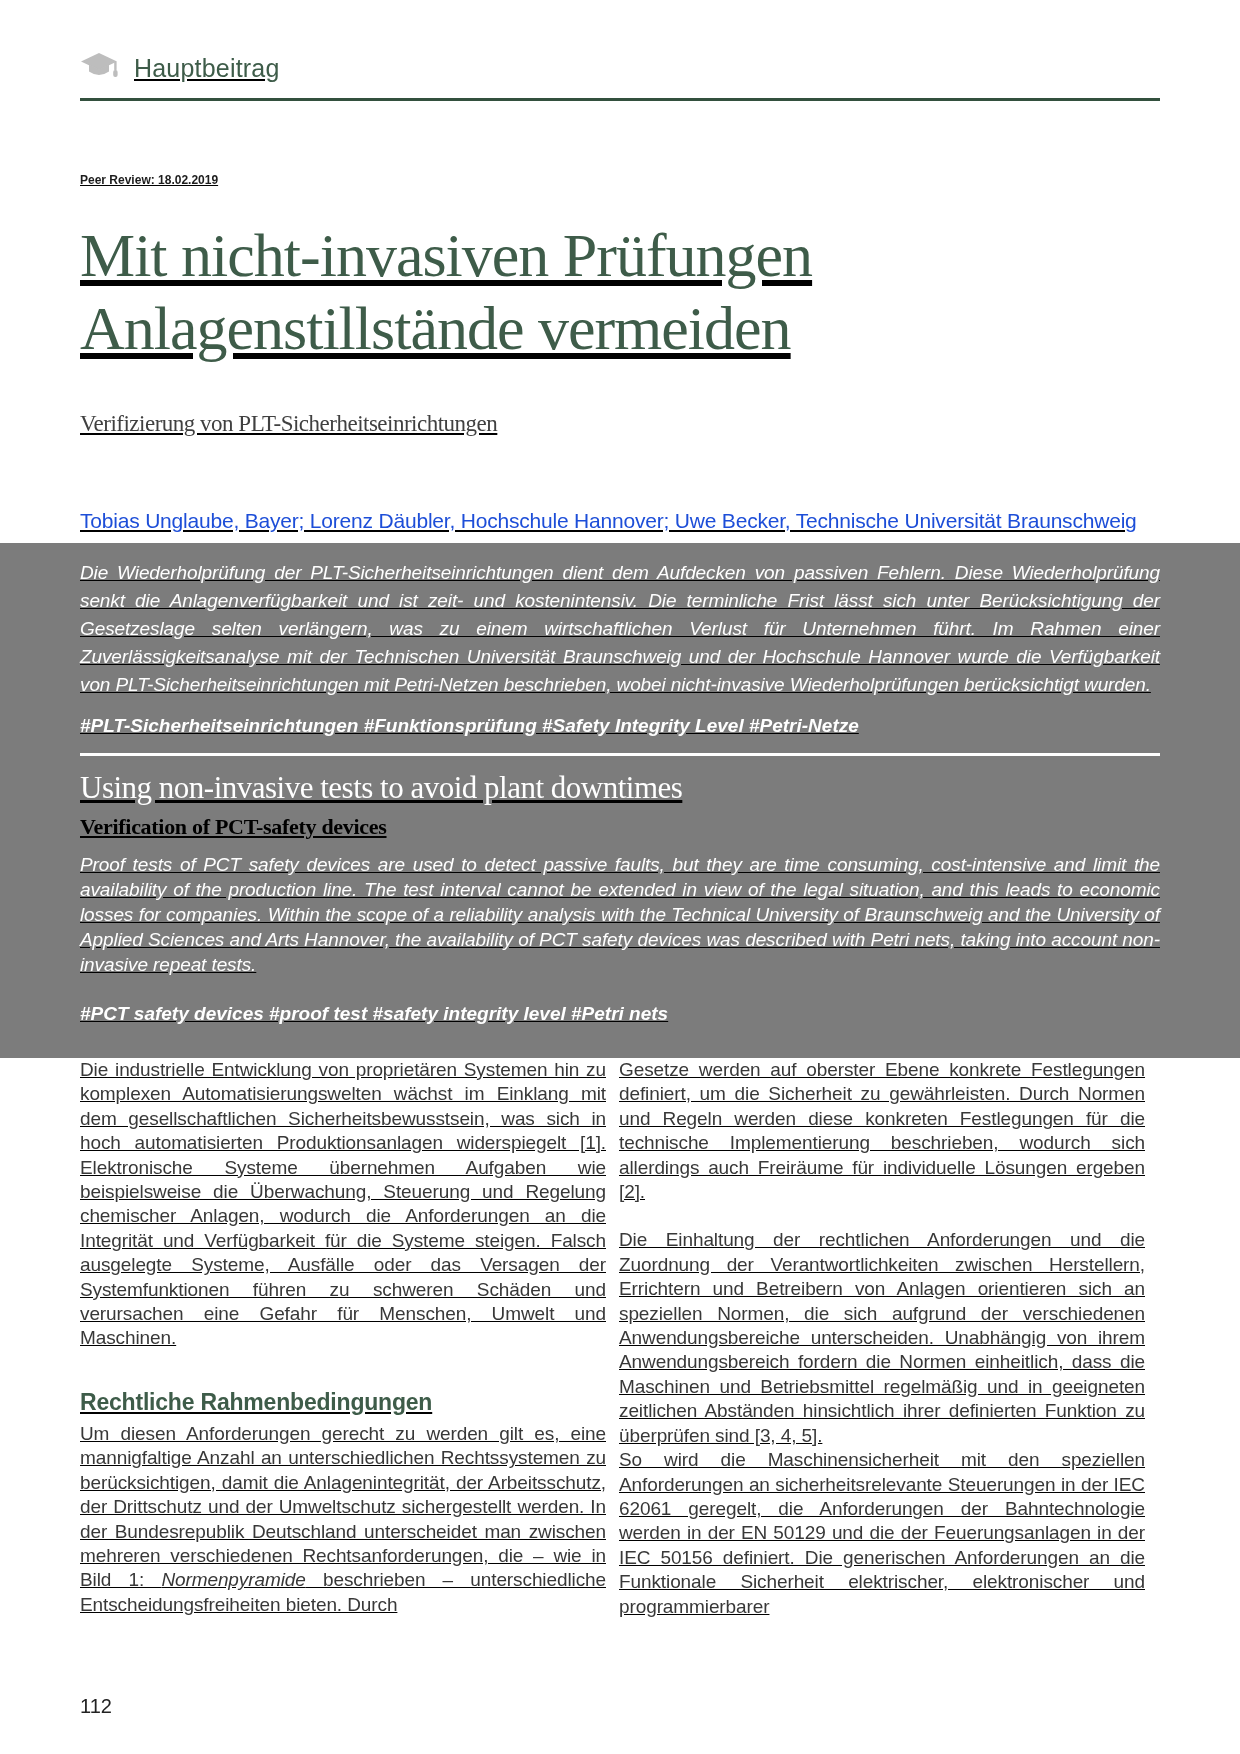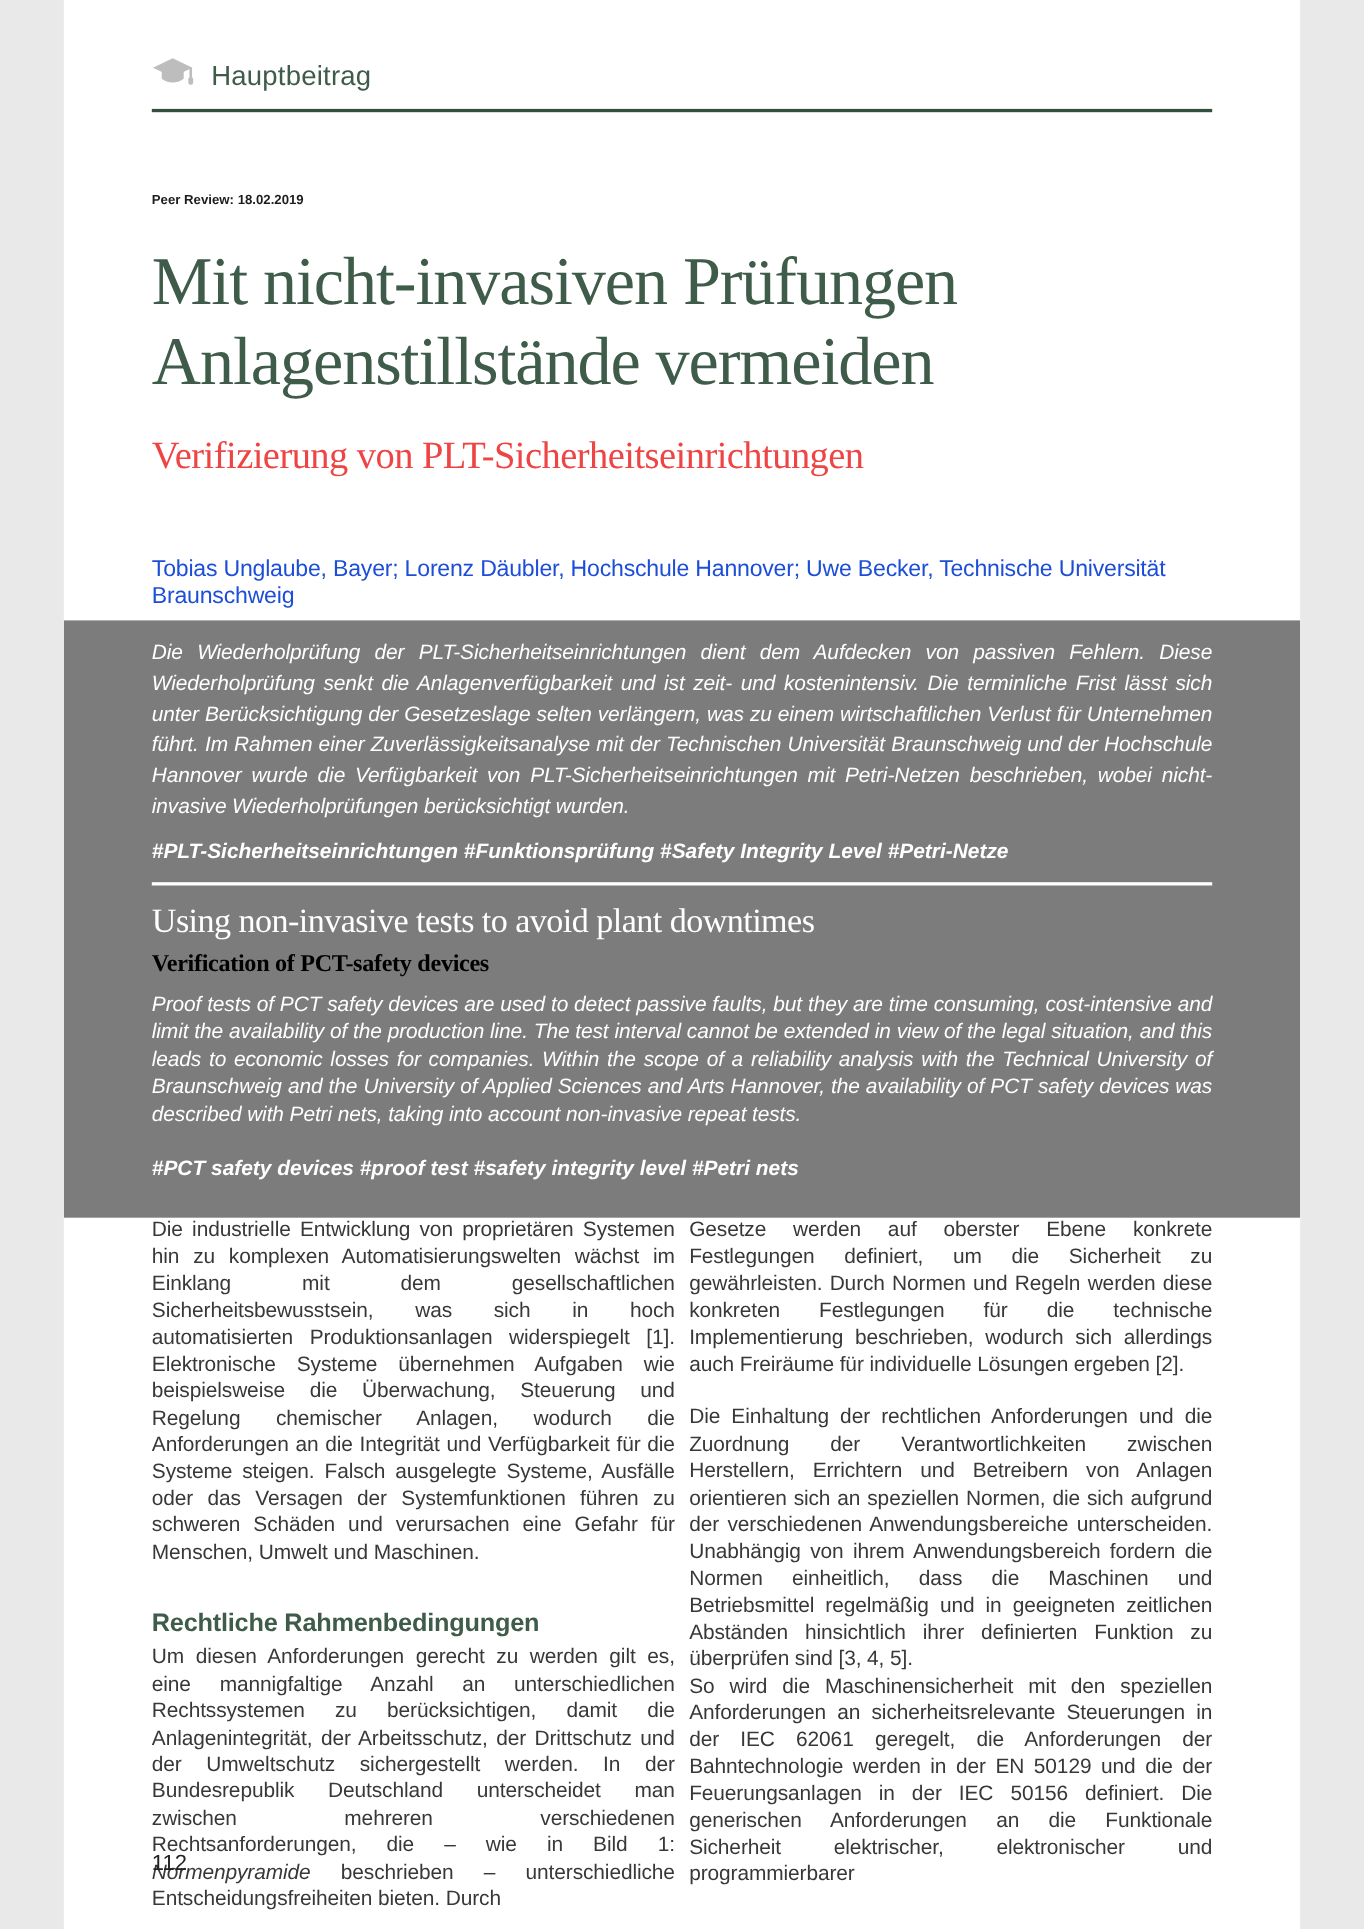--- a/index.html
+++ b/index.html
@@ -1,24 +1,25 @@
 <!DOCTYPE html>
 <html lang="de"><head>
 <meta charset="utf-8">
 <style>
   * { margin: 0; padding: 0; box-sizing: border-box; }
   html, body { background: #e9e9e9; }
   .page {
     position: relative;
-    width: 1124px;
+    width: 1240px;
     height: 1754px;
     margin: 0 auto;
     background: #ffffff;
     font-family: "Liberation Sans", sans-serif;
     overflow: hidden;
+    text-decoration: underline;
   }
   .inset { margin-left: 80px; margin-right: 80px; }
 
   
   .header-row {
     display: flex;
     align-items: center;
     gap: 14px;
     padding-top: 52px;
   }
@@ -44,26 +45,26 @@
     margin-top: 32px;
     font-family: "Liberation Serif", serif;
     font-weight: 400;
     font-size: 62px;
     line-height: 73px;
     letter-spacing: -1px;
     color: #3e5c49;
   }
   h1.article-title span { display: block; }
   h2.article-subtitle {
-    margin-top: 28px;
+    margin-top: 46px;
     font-family: "Liberation Serif", serif;
     font-weight: 400;
-    font-size: 35px;
+    font-size: 23px;
     letter-spacing: -0.5px;
-    color: #ef4444;
+    color: #404040;
   }
   .authors {
     margin-top: 72px;
     font-size: 21px;
     color: #1d4ed8;
     letter-spacing: -0.2px;
     padding-bottom: 10px;
   }
 
   
@@ -131,21 +132,21 @@
     font-weight: bold;
     color: #3e5c49;
     letter-spacing: -0.2px;
   }
   .col em { font-style: italic; }
 
   
   .page-number {
     position: absolute;
     left: 80px;
-    bottom: 48px;
+    bottom: 36px;
     font-size: 20px;
     color: #222222;
   }
   .cap-icon { flex: 0 0 auto; }
 </style>
 </head>
 <body>
 
 <div class="page">
 

